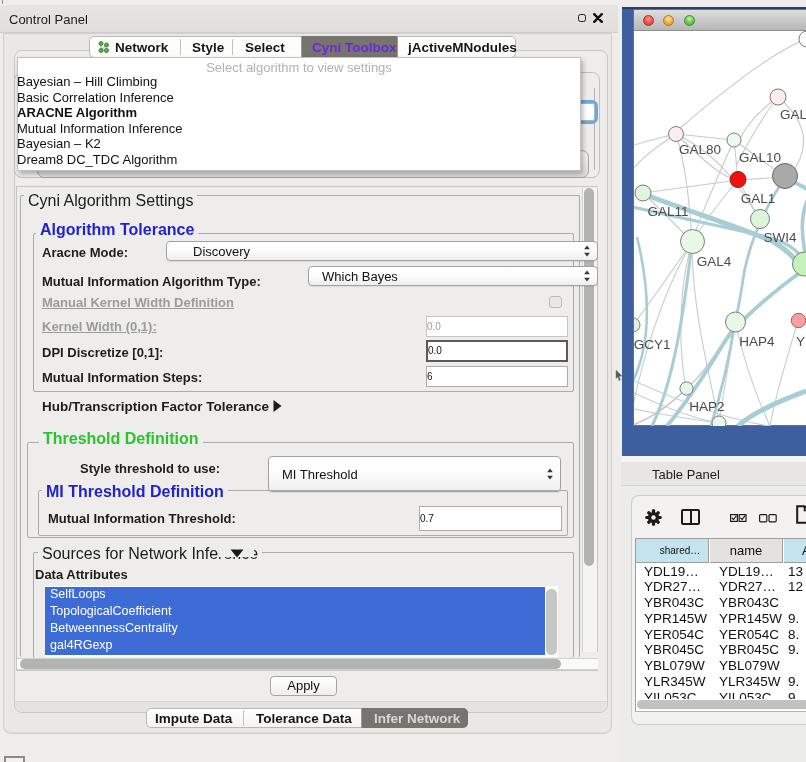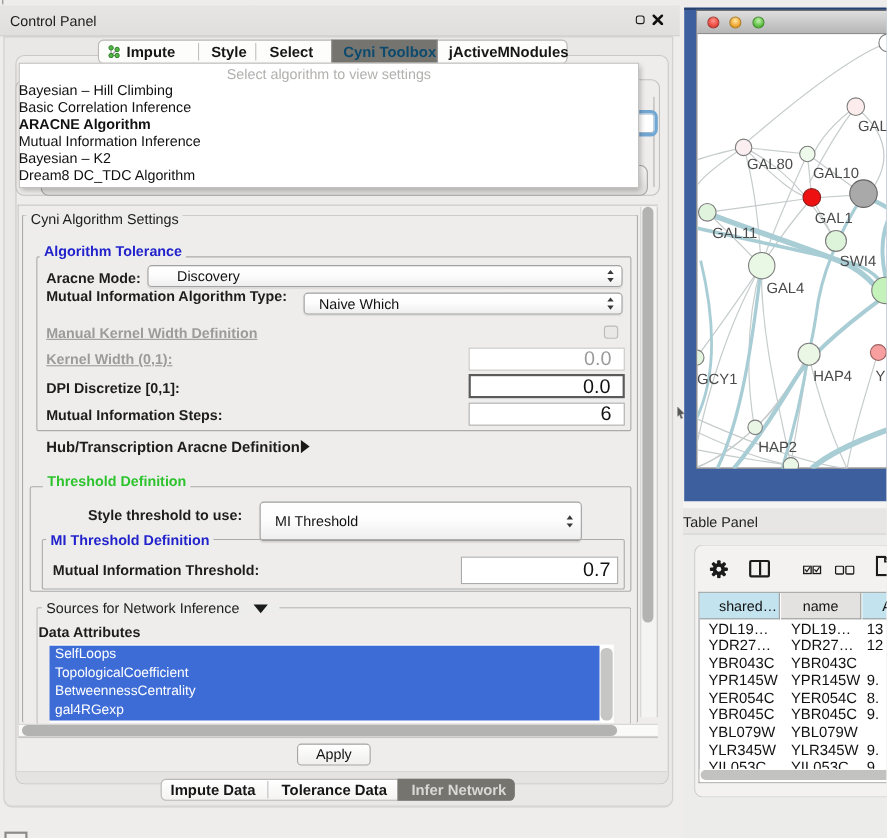--- a/index.html
+++ b/index.html
@@ -6,25 +6,26 @@
 html,body { width:806px; height:762px; overflow:hidden; }
 body { font-family:"Liberation Sans", sans-serif; background:#eeedec; position:relative; }
 .abs { position:absolute; }
 .b13 { font-size:13px; font-weight:bold; color:#1d1d1d; }
 .r13 { font-size:13px; color:#1d1d1d; }
 .dis { color:#9b9b9b;text-decoration:underline; }
 .combo {
   position:absolute; border:1px solid #a2a2a2; border-radius:4px;
   background:linear-gradient(#ffffff 0%, #fdfdfd 45%, #eeeeee 100%);
   box-shadow:0 1px 1px rgba(0,0,0,0.08);
+  margin-left:32px;
 }
 .combo .ctext { position:absolute; left:13px; top:50%; transform:translateY(-50%); font-size:13px; color:#111; white-space:nowrap; }
 .carr { position:absolute; right:5px; top:50%; transform:translateY(-50%); }
-.field { position:absolute; background:#fff; border:1px solid #ababab; font-size:18px; color:#111; text-align:right; padding-right:11px; }
-.gtitle { position:absolute; font-size:13px; background:#ededec; padding:0 4px; white-space:nowrap; }
+.field { position:absolute; background:#fff; border:1px solid #ababab; font-size:10px; color:#111; padding-right:11px; }
+.gtitle { position:absolute; font-size:16px; background:#ededec; padding:0 4px; white-space:nowrap; }
 .group { position:absolute; border:1px solid #ababab; border-radius:2px; }
 </style>
 </head>
 <body>
 
 <div class="abs" style="left:3px; top:33px; width:609px; height:701px; background:#e9e8e7; border:1px solid #d0cfcd; border-radius:0 0 8px 8px; box-shadow: inset 0 -1px 1px rgba(0,0,0,0.06);"></div>
 
 <div class="abs" style="left:0px; top:5px; width:618px; height:28px; background:linear-gradient(#e6e5e4,#e0dfde); border-bottom:1px solid #cfcecd;"></div>
 <div class="abs" style="left:2px; top:0px; width:1px; height:4px; background:#8b8a89;"></div>
 <div class="abs r13" style="left:9px; top:11.5px; font-size:13px; color:#1c1c1c;">Control Panel</div>
@@ -41,24 +42,24 @@
 <div class="abs" style="left:180px; top:39px; width:1px; height:16px; background:#c2c1c0;"></div>
 <div class="abs" style="left:232px; top:39px; width:1px; height:16px; background:#c2c1c0;"></div>
 <div class="abs" style="left:301px; top:36px; width:97px; height:22px; background:#76746f; border-left:1px solid #9b9a98; border-right:1px solid #9b9a98;"></div>
 <svg class="abs" style="left:98px; top:41px;" width="11" height="12" viewBox="0 0 11 12">
   <path d="M3 2.5 L3 9.5 M3 9.5 L8.5 4 M3 9.5 L8.5 9.5" stroke="#9a9a9a" stroke-width="1" fill="none"></path>
   <circle cx="3" cy="2.5" r="2" fill="#55b648" stroke="#2c7d24" stroke-width="0.9"></circle>
   <circle cx="3" cy="9.5" r="2" fill="#55b648" stroke="#2c7d24" stroke-width="0.9"></circle>
   <circle cx="8.5" cy="4" r="2" fill="#55b648" stroke="#2c7d24" stroke-width="0.9"></circle>
   <circle cx="8.5" cy="9.5" r="2" fill="#55b648" stroke="#2c7d24" stroke-width="0.9"></circle>
 </svg>
-<div class="abs" style="left:115px; top:40px; font-size:13.5px; font-weight:bold; color:#161616;">Impute</div>
+<div class="abs" style="left:115px; top:40px; font-size:13.5px; font-weight:bold; color:#161616;">Network</div>
 <div class="abs" style="left:192px; top:40px; font-size:13.5px; font-weight:bold; color:#161616;">Style</div>
 <div class="abs" style="left:245px; top:40px; font-size:13.5px; font-weight:bold; color:#161616;">Select</div>
-<div class="abs" style="left:312px; top:40px; font-size:13.5px; font-weight:bold; color:#0c4a6e;">Cyni Toolbox</div>
+<div class="abs" style="left:312px; top:40px; font-size:13.5px; font-weight:bold; color:#6d28d9;">Cyni Toolbox</div>
 <div class="abs" style="left:408px; top:40px; font-size:13.5px; font-weight:bold; color:#161616;">jActiveMNodules</div>
 
 <div class="abs" style="left:14px; top:72px; width:586px; height:106px; border:1.5px solid #c2c1bf; border-radius:8px; background:#eeedec;"></div>
 <div class="abs" style="left:594px; top:88px; width:1px; height:82px; background:#b3b2b0;"></div>
 <div class="abs" style="left:37px; top:150px; width:552px; height:28px; border:1px solid #a5a4a2; border-radius:7px; background:linear-gradient(#f5f5f4,#dddcda);"></div>
 <div class="abs" style="left:560px; top:100px; width:38px; height:24px; border:3px solid #72a7d3; border-radius:6px; background:#fff; box-shadow: inset 0 0 0 1px #9bb8d0;"></div>
 <div class="abs" style="left:16px; top:186px; width:582px; height:1px; background:#c8c7c5;"></div>
 <div class="abs" style="left:16px; top:186px; width:1px; height:484px; background:#c8c7c5;"></div>
 
 <div class="abs" style="left:582px; top:188px; width:16px; height:464px; background:#f4f4f3; border-left:1px solid #d4d3d1; border-right:1px solid #c8c7c5;"></div>
@@ -75,42 +76,42 @@
 
 <div class="abs b13" style="left:42px; top:245px;">Aracne Mode:</div>
 <div class="combo" style="left:134px; top:241px; width:432px; height:20px;">
   <span class="ctext" style="left:26px;">Discovery</span>
   <svg class="carr" width="10" height="12" viewBox="0 0 10 12">
       <path d="M5 0.5 L7.9 4.2 L2.1 4.2 Z" fill="#383838"></path>
       <path d="M5 11.5 L7.9 7.8 L2.1 7.8 Z" fill="#383838"></path>
     </svg>
 </div>
 
-<div class="abs b13" style="left:42px; top:262px;">Mutual Information Algorithm Type:</div>
+<div class="abs b13" style="left:42px; top:274px;">Mutual Information Algorithm Type:</div>
 <div class="combo" style="left:276px; top:266px; width:290px; height:20px;">
-  <span class="ctext">Naive Which</span>
+  <span class="ctext">Which Bayes</span>
   <svg class="carr" width="10" height="12" viewBox="0 0 10 12">
       <path d="M5 0.5 L7.9 4.2 L2.1 4.2 Z" fill="#383838"></path>
       <path d="M5 11.5 L7.9 7.8 L2.1 7.8 Z" fill="#383838"></path>
     </svg>
 </div>
 
 <div class="abs b13 dis" style="left:42px; top:295px;">Manual Kernel Width Definition</div>
 <div class="abs" style="left:549px; top:296px; width:13px; height:12px; background:#e9e8e7; border:1px solid #bcbbba; border-radius:3px;"></div>
 
 <div class="abs b13 dis" style="left:42px; top:319px;">Kernel Width (0,1):</div>
 <div class="field" style="left:426px; top:316px; width:142px; height:21px; border-color:#c6c5c4; color:#9b9b9b; line-height:19px;">0.0</div>
 
 <div class="abs b13" style="left:42px; top:345px;">DPI Discretize [0,1]:</div>
 <div class="field" style="left:426px; top:340px; width:142px; height:22px; border:2px solid #5a5a5a; line-height:18px;">0.0</div>
 
 <div class="abs b13" style="left:42px; top:370px;">Mutual Information Steps:</div>
 <div class="field" style="left:426px; top:366px; width:142px; height:21px; line-height:19px;">6</div>
 
-<div class="abs b13" style="left:42px; top:399px; font-size:13.5px;">Hub/Transcription Aracne Definition</div>
+<div class="abs b13" style="left:42px; top:399px; font-size:13.5px;">Hub/Transcription Factor Tolerance</div>
 <svg class="abs" style="left:272px; top:399px;" width="11" height="14" viewBox="0 0 11 14">
     <path d="M1.5 1 L9.5 7 L1.5 13 Z" fill="#1a1a1a"></path>
   </svg>
 
 <div class="group" style="left:27px; top:442px; width:547px; height:96px;"></div>
 <div class="gtitle b13" style="left:39px; top:430px; color:#2dc32d; font-weight:bold;">Threshold Definition</div>
 
 <div class="abs b13" style="left:80px; top:461px;">Style threshold to use:</div>
 <div class="combo" style="left:236px; top:456px; width:293px; height:36px;">
   <span class="ctext">MI Threshold</span>
@@ -243,21 +244,21 @@
     <text x="18" y="318" text-anchor="middle">GCY1</text>
     <text x="123" y="315" text-anchor="middle">HAP4</text>
     <text x="162" y="315">Y</text>
     <text x="73" y="380" text-anchor="middle">HAP2</text>
   </g>
 </svg>
 
 <div class="abs" style="left:621px; top:456px; width:185px; height:306px; background:#ececeb;"></div>
 <div class="abs" style="left:621px; top:456px; width:185px; height:6px; background:#f5f4f3;"></div>
 <div class="abs" style="left:621px; top:462px; width:185px; height:24px; background:#e7e6e5; border-bottom:1px solid #d4d3d2;"></div>
-<div class="abs r13" style="left:621px; top:467px;">Table Panel</div>
+<div class="abs r13" style="left:652px; top:467px;">Table Panel</div>
 
 <div class="abs" style="left:631px; top:495px; width:185px; height:230px; background:#f3f2f1; border:1px solid #cfcecd; border-radius:8px 0 0 8px; border-right:none;"></div>
 
 <svg class="abs" style="left:645px; top:509px;" width="17" height="17" viewBox="0 0 17 17">
   <g fill="#1b1b1b">
     <circle cx="8.5" cy="8.5" r="5.6"></circle>
     <rect x="6.9" y="0.3" width="3.2" height="16.4" rx="1"></rect>
     <rect x="0.3" y="6.9" width="16.4" height="3.2" rx="1"></rect>
     <rect x="6.9" y="0.3" width="3.2" height="16.4" rx="1" transform="rotate(45 8.5 8.5)"></rect>
     <rect x="6.9" y="0.3" width="3.2" height="16.4" rx="1" transform="rotate(-45 8.5 8.5)"></rect>
@@ -274,21 +275,21 @@
 <svg class="abs" style="left:759px; top:514px;" width="18" height="9" viewBox="0 0 18 9">
   <rect x="0.6" y="0.6" width="7.2" height="7.2" fill="none" stroke="#1b1b1b" stroke-width="1.2" rx="1"></rect>
   <rect x="10" y="0.6" width="7.2" height="7.2" fill="none" stroke="#1b1b1b" stroke-width="1.2" rx="1"></rect>
 </svg>
 <svg class="abs" style="left:796px; top:505px;" width="14" height="19" viewBox="0 0 14 19">
   <path d="M1.2 1.2 L8.5 1.2 L12.8 5.5 L12.8 17.8 L1.2 17.8 Z" fill="none" stroke="#1b1b1b" stroke-width="2"></path>
   <path d="M8.5 1.2 L8.5 5.5 L12.8 5.5" fill="none" stroke="#1b1b1b" stroke-width="1.6"></path>
 </svg>
 
 <div class="abs" style="left:635px; top:538px; width:171px; height:174px; background:#fff; border-left:1px solid #9e9e9d; border-top:1px solid #9e9e9d;"></div>
-<div class="abs" style="left:636px; top:539px; width:73px; height:24px; background:#c3e3ef; border-right:1px solid #9e9e9d; border-bottom:1px solid #9e9e9d; text-align:center; font-size:13px; color:#111; line-height:24px; padding-left:16px;">shared…</div>
+<div class="abs" style="left:636px; top:539px; width:73px; height:24px; background:#c3e3ef; border-right:1px solid #9e9e9d; border-bottom:1px solid #9e9e9d; text-align:center; font-size:10px; color:#111; line-height:24px; padding-left:16px;">shared…</div>
 <div class="abs" style="left:710px; top:539px; width:73px; height:24px; background:#e3e2e1; border-right:1px solid #9e9e9d; border-bottom:1px solid #9e9e9d; text-align:center; font-size:13px; color:#111; line-height:24px;">name</div>
 <div class="abs" style="left:784px; top:539px; width:22px; height:24px; background:#c3e3ef; border-bottom:1px solid #9e9e9d; font-size:13px; color:#111; line-height:24px; padding-left:18px;">A</div>
 
 <div class="abs" style="left:644px; top:563.5px; width:70px; font-size:13.5px; color:#111; line-height:15.8px; white-space:pre;">YDL19…
 YDR27…
 YBR043C
 YPR145W
 YER054C
 YBR045C
 YBL079W

